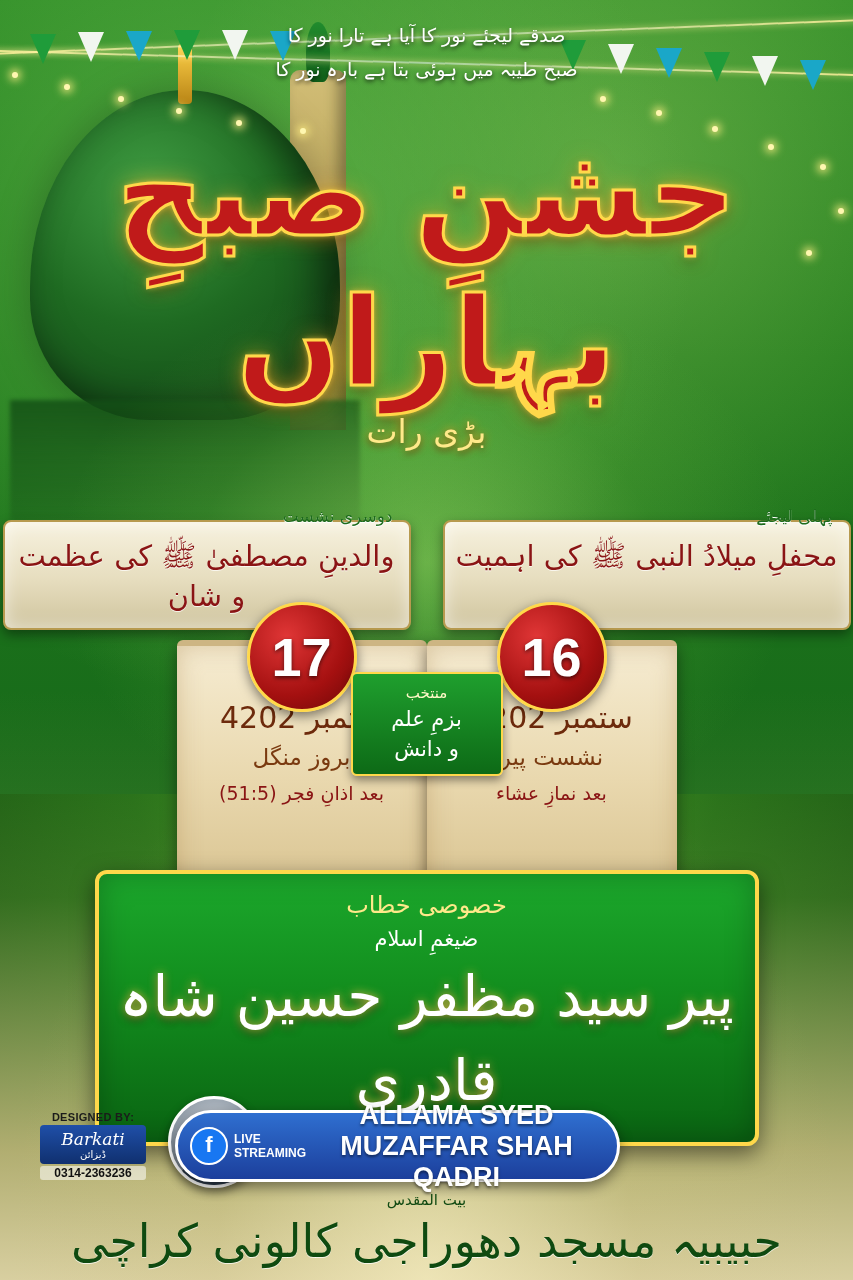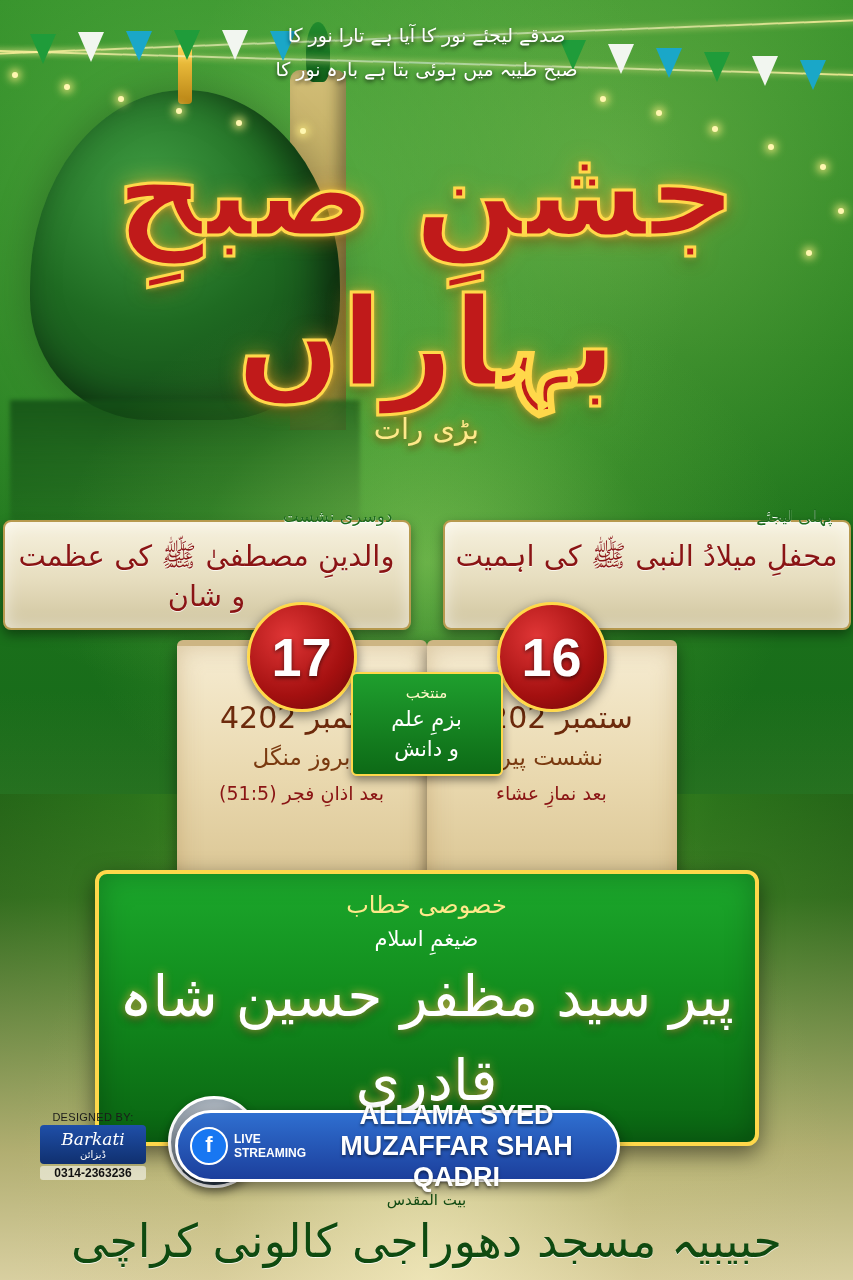--- a/index.html
+++ b/index.html
@@ -156,21 +156,21 @@
     color: #c01a1a;
     -webkit-text-stroke: 3px #ffd84a;
     text-shadow:
       0 0 6px rgba(255,216,74,0.9),
       0 0 22px rgba(255,180,40,0.7),
       0 6px 14px rgba(0,0,0,0.45);
     letter-spacing: -6px;
   }
   .title-sub {
     margin-top: -6px;
-    font-size: 29px;
+    font-size: 33px;
     color: #ffe98a;
     text-shadow: 0 0 10px rgba(255,170,30,0.95), 0 3px 6px rgba(0,0,0,0.6);
   }
 
   
   .sessions {
     position: absolute;
     top: 520px; left: 0; width: 100%;
     display: flex;
     justify-content: center;
@@ -381,21 +381,21 @@
 
   
   .designer {
     position: absolute;
     left: 40px; bottom: 100px;
     width: 106px;
     text-align: center;
   }
   .designed-by {
     font-size: 11px;
-    font-weight: normal;
+    font-weight: bold;
     color: #1b1b1b;
     letter-spacing: 0.3px;
   }
   .barkati {
     margin-top: 2px;
     background: linear-gradient(180deg, #1f4fa8, #10306f);
     border-radius: 4px;
     padding: 4px 2px 3px;
     color: #ffffff;
   }

